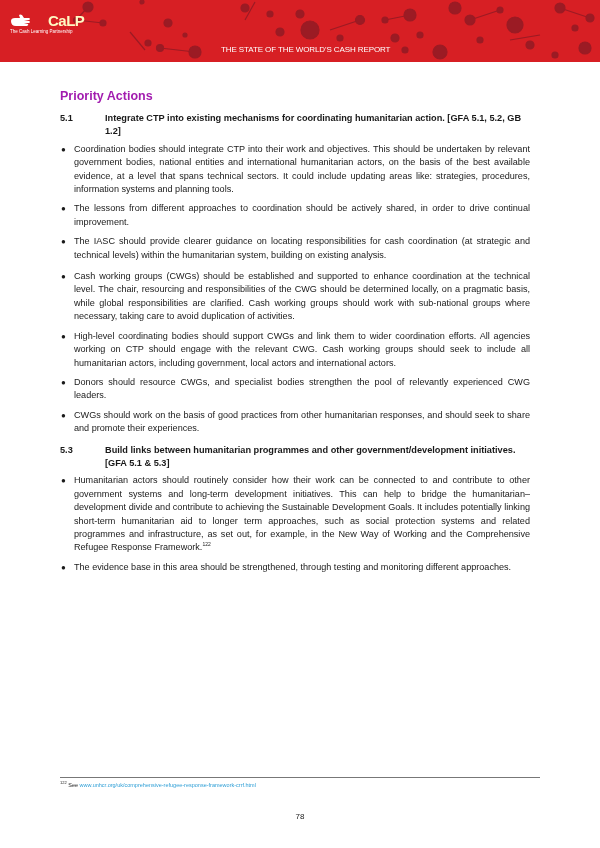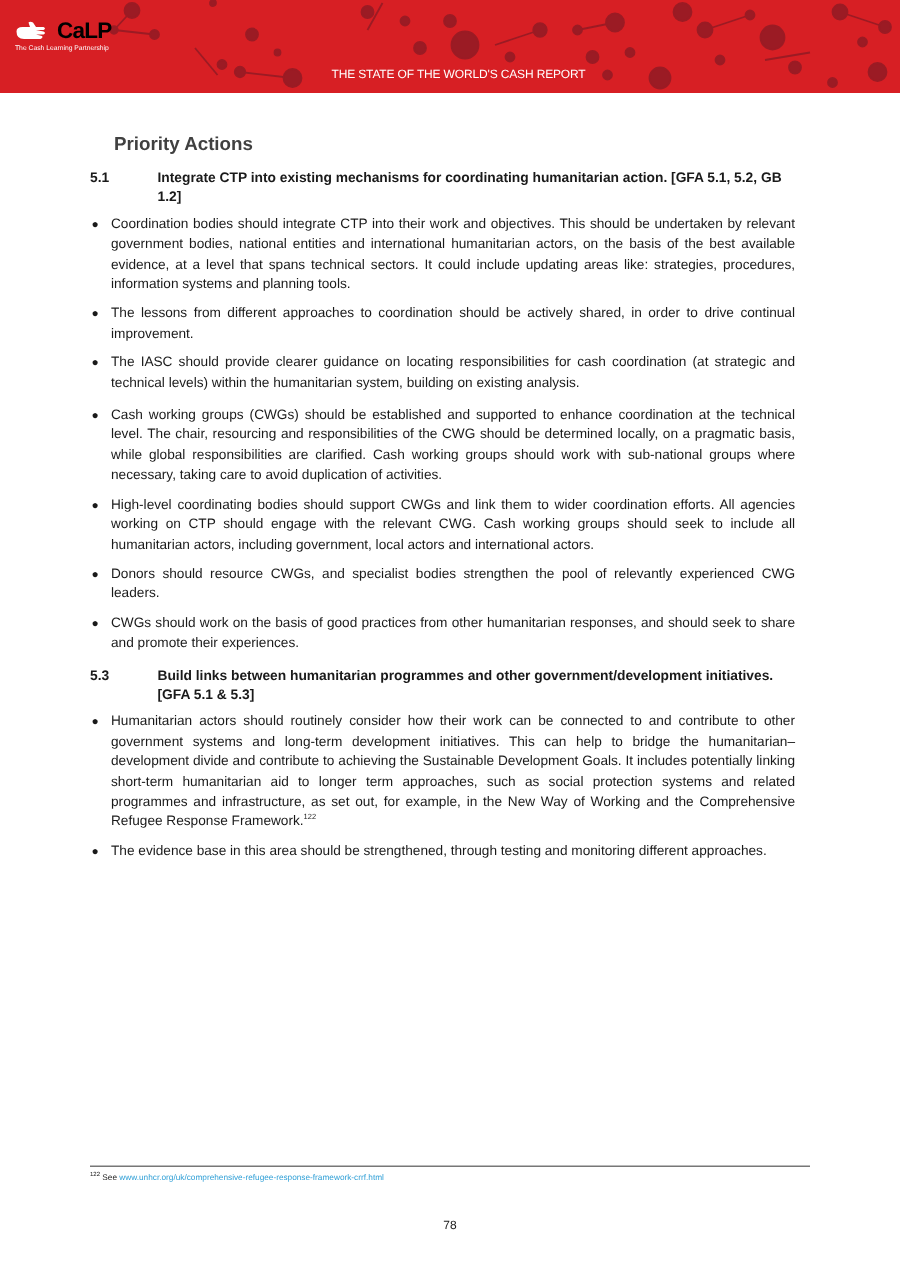--- a/index.html
+++ b/index.html
@@ -7,27 +7,27 @@
     width: 600px; height: 848px; background: #ffffff; position: relative; overflow: hidden;
     font-family: "Liberation Sans", sans-serif; color: #1a1a1a;
   }
   .header {
     position: absolute; left: 0; top: 0; width: 600px; height: 62px;
     background: #d71f24; overflow: hidden;
   }
   .header svg.dots { position: absolute; left: 0; top: 0; }
   .logo { position: absolute; left: 10px; top: 12px; display: flex; align-items: center; }
   .logo-hand { width: 22px; height: 14px; }
-  .logo-text { color: #000000; font-weight: bold; font-size: 15px; margin-left: 6px; letter-spacing: -0.5px; }
+  .logo-text { color: #fef9c3; font-weight: bold; font-size: 15px; margin-left: 16px; letter-spacing: -0.5px; }
   .logo-sub { position: absolute; left: 10px; top: 29px; color: #fff; font-size: 4.5px; white-space: nowrap; }
   .report-title {
     position: absolute; left: 221px; top: 45px; color: #fff; font-size: 8px; letter-spacing: -0.1px; white-space: nowrap;
   }
   .content { position: absolute; left: 60px; top: 88px; width: 470px; font-size: 9.1px; line-height: 13.4px; }
-  .section-heading { color: #404040; font-weight: bold; font-size: 12.5px; margin: 0 0 8px 16px; line-height: 16px; }
+  .section-heading { color: #a21caf; font-weight: bold; font-size: 12.5px; margin: 0 0 8px 0; line-height: 16px; }
   .sub-heading { font-weight: bold; font-size: 9.2px; display: flex; margin: 0 0 4px 0; line-height: 13.4px; }
   .sub-heading .num { width: 45px; flex: none; }
   .sub-heading .title { flex: 1; }
   ul { list-style: none; margin: 0 0 8px 0; padding: 0; }
   li { display: flex; margin-bottom: 6px; text-align: justify; }
   li .bullet { width: 13px; flex: none; font-size: 8px; padding-left: 1px; }
   li .text { flex: 1; }
   sup { font-size: 5px; vertical-align: super; line-height: 0; }
   .footnote-rule { position: absolute; left: 60px; top: 777px; width: 480px; height: 0; border-top: 0.8px solid #777; }
   .footnote { position: absolute; left: 60px; top: 780px; font-size: 5.5px; white-space: nowrap; }

